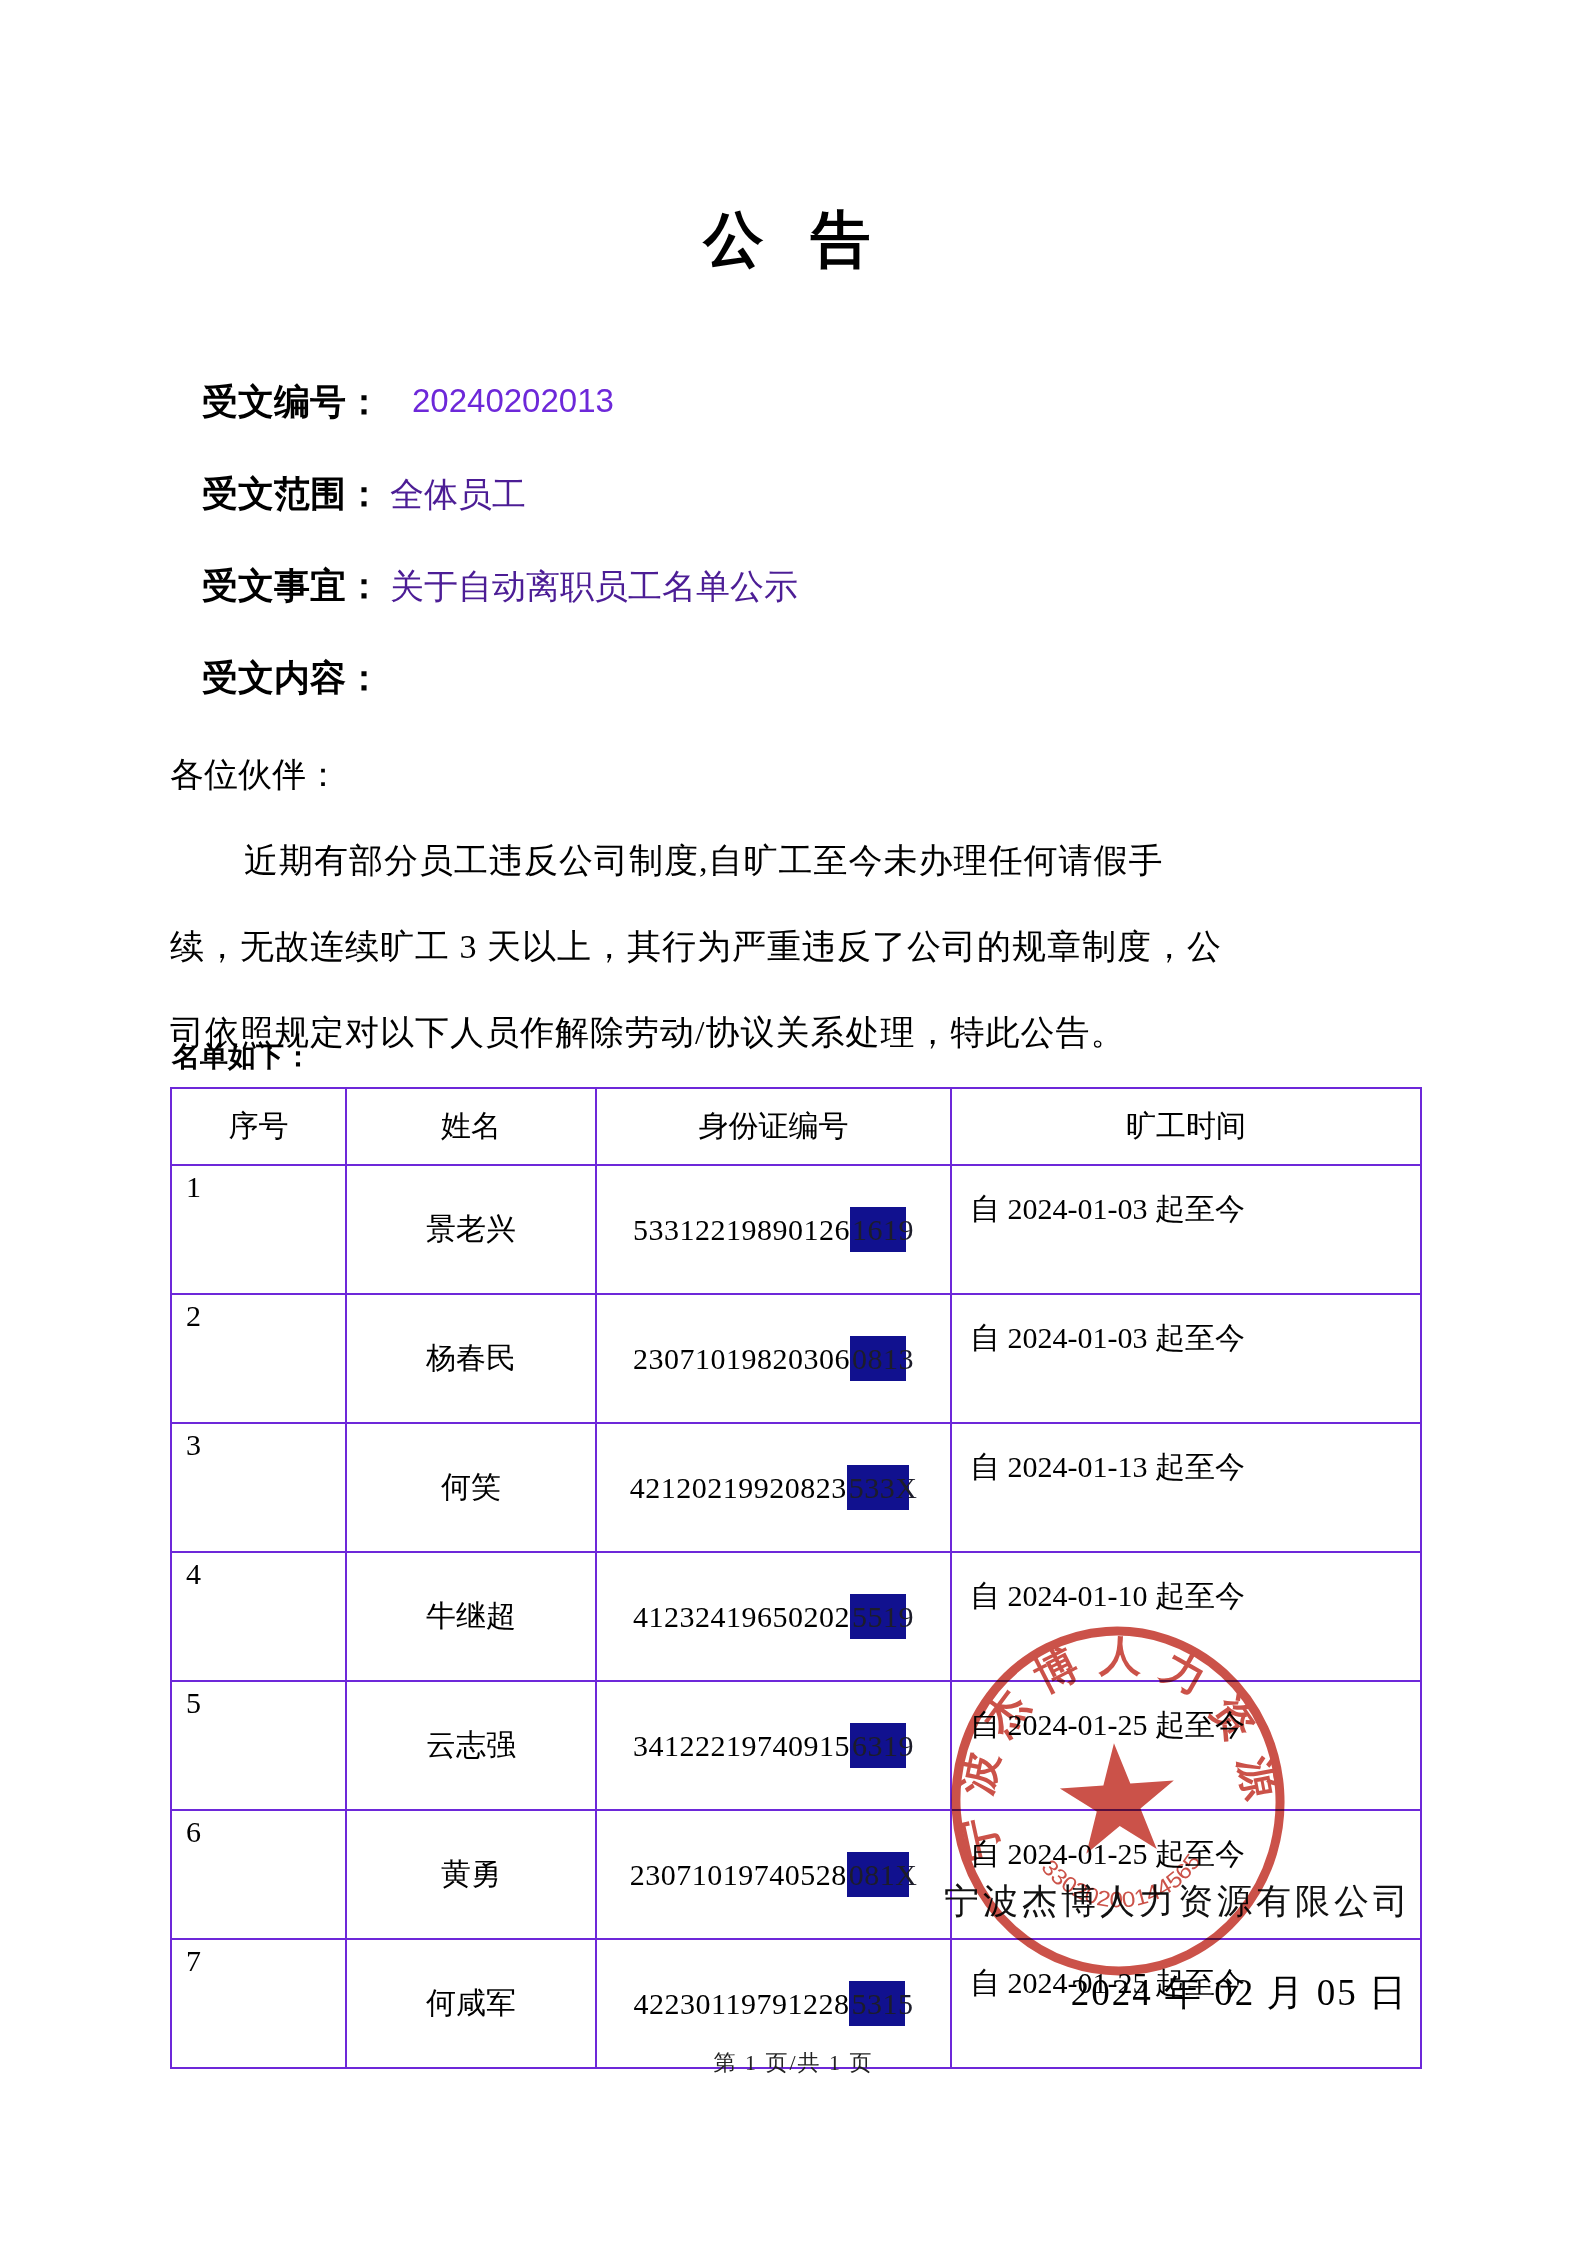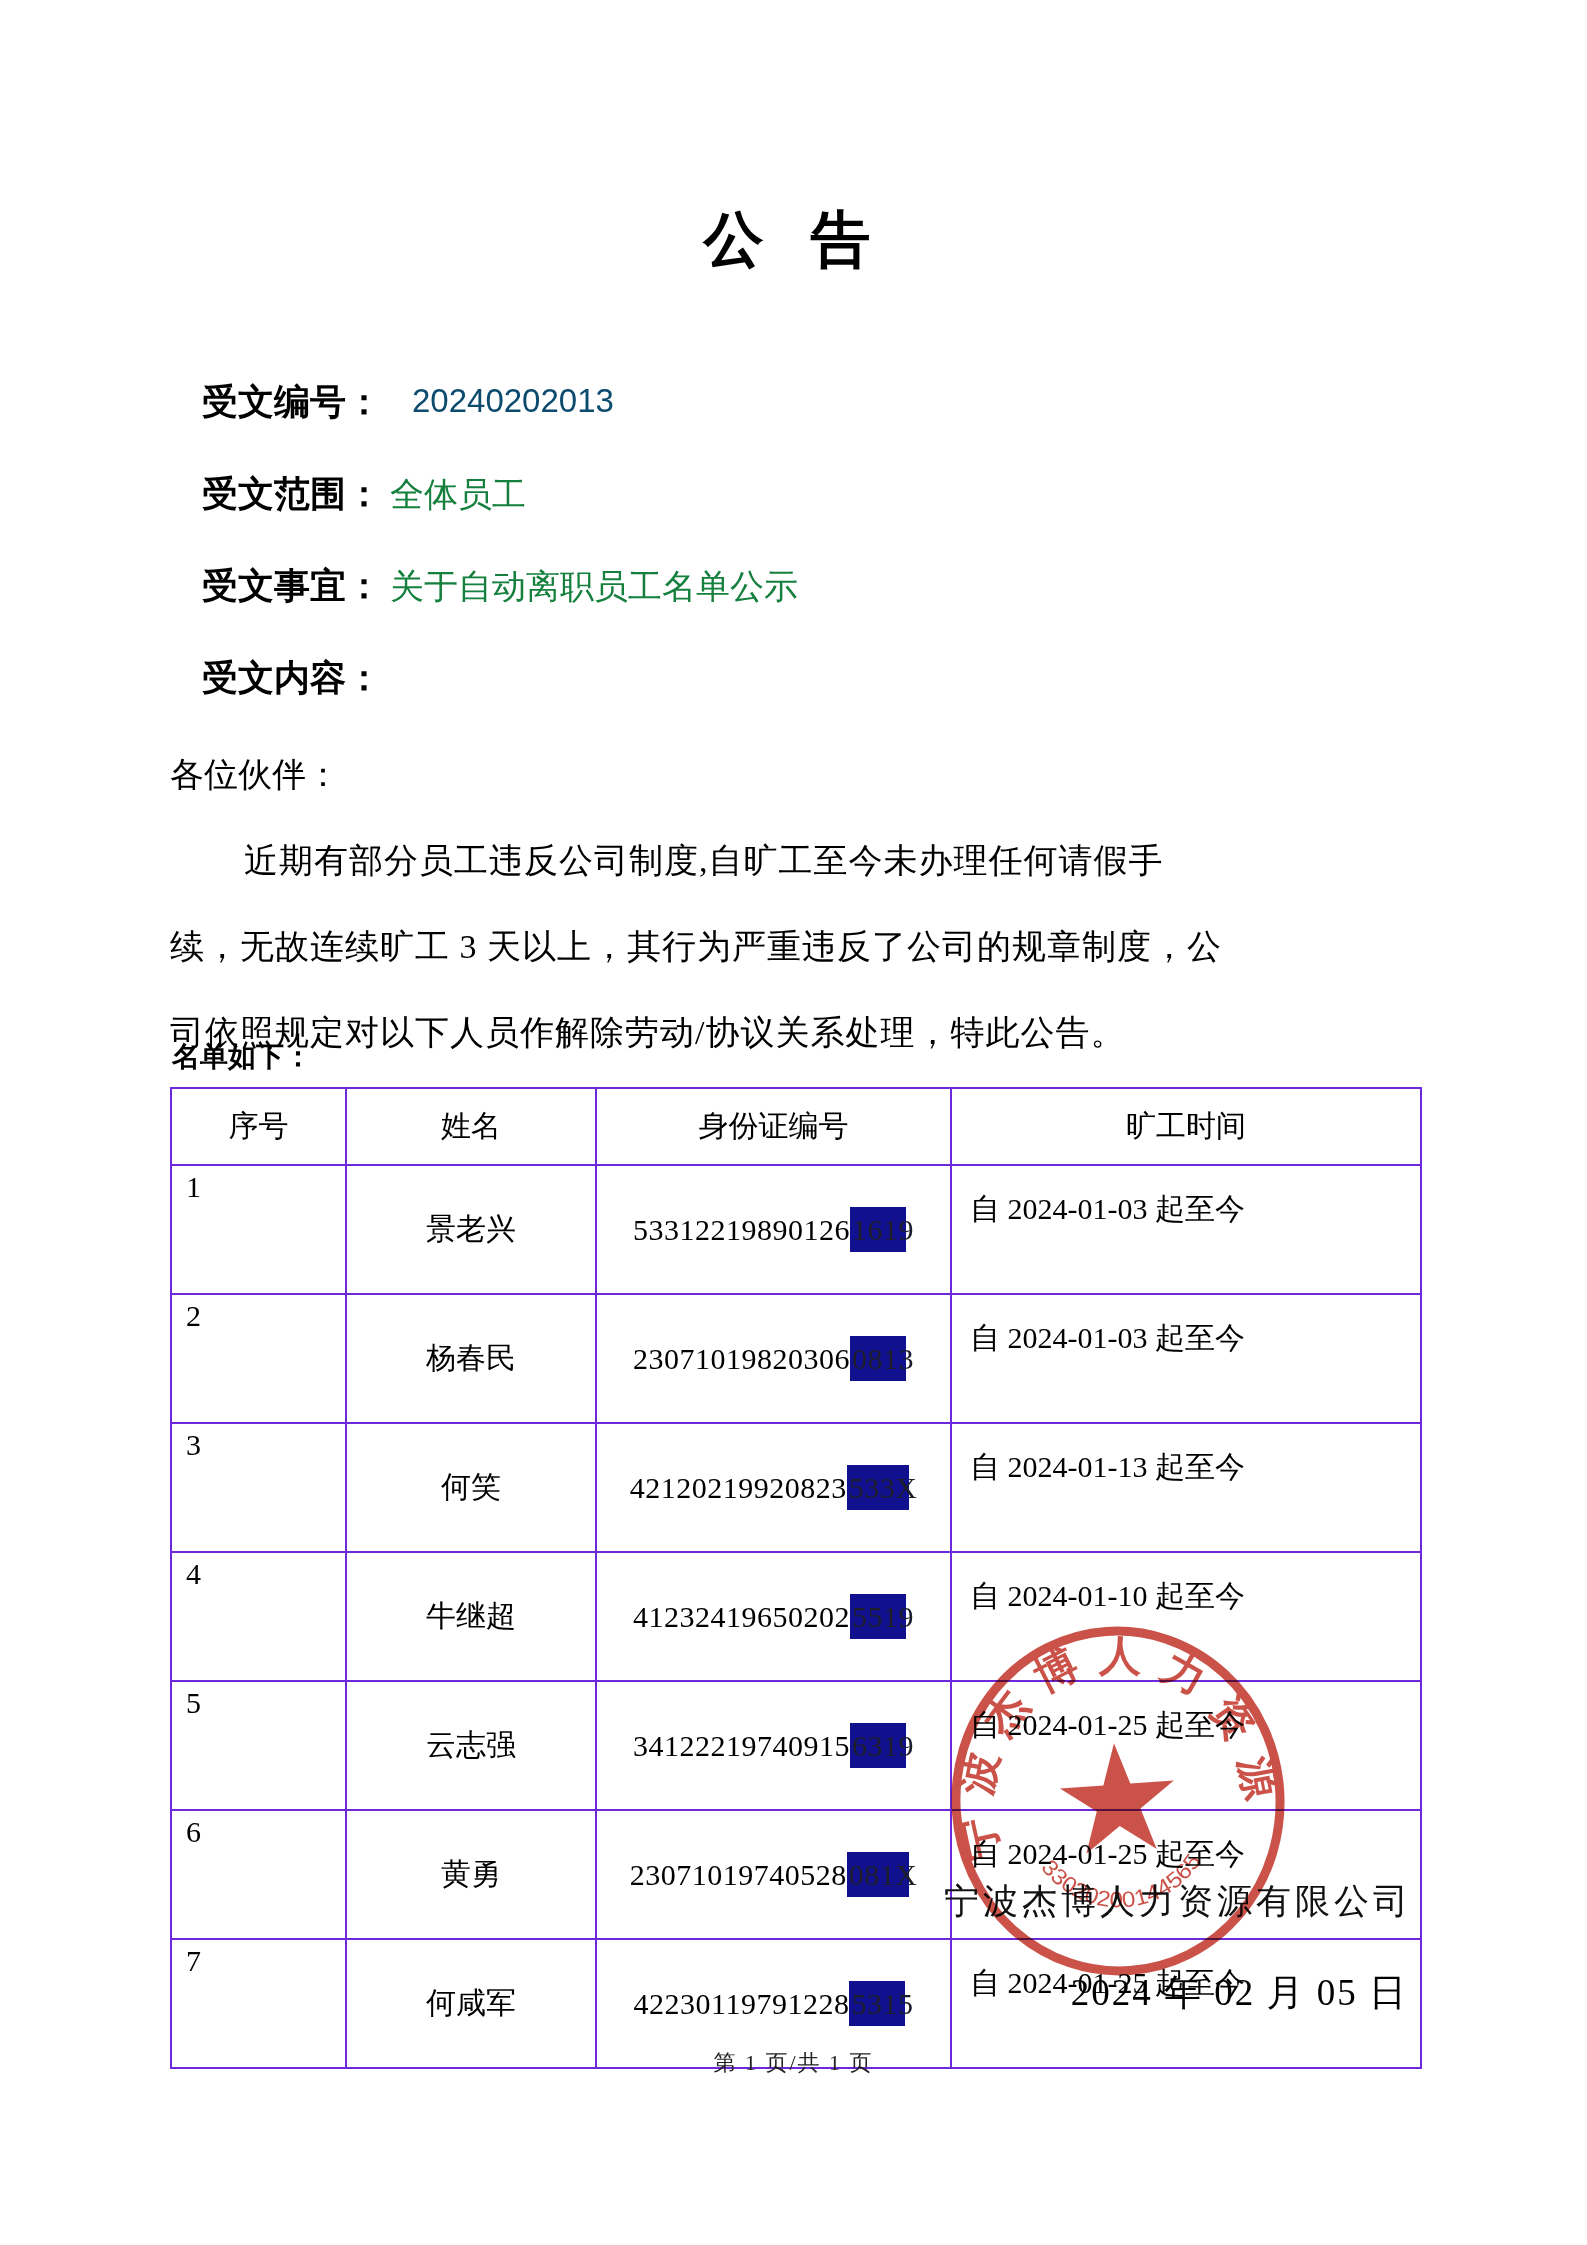--- a/index.html
+++ b/index.html
@@ -14,22 +14,22 @@
   }
   .title{
     position:absolute;top:200px;left:170px;width:1250px;
     text-align:center;
     font-size:60px;font-weight:bold;
     letter-spacing:16px;
   }
   .fields{position:absolute;top:378px;left:170px;width:1250px;margin-left:32px;}
   .field-row{height:92px;font-size:36px;display:flex;align-items:flex-start;}
   .field-label{font-weight:bold;color:#000;}
-  .field-value{color:#15803d;margin-left:8px;font-size:34px;padding-top:2px;}
-  .field-value.num{font-family:"Liberation Sans","DejaVu Sans",sans-serif;color:#0c4a6e;margin-left:30px;font-size:33px;padding-top:4px;text-align:center;}
+  .field-value{color:#4c1d95;margin-left:8px;font-size:34px;padding-top:2px;}
+  .field-value.num{font-family:"Liberation Sans","DejaVu Sans",sans-serif;color:#6d28d9;margin-left:30px;font-size:33px;padding-top:4px;text-align:center;}
   .salutation{position:absolute;top:752px;left:170px;font-size:34px;}
   .para{position:absolute;top:838px;left:170px;width:1252px;font-size:34px;}
   .para .pline{height:86px;letter-spacing:1px;}
   .para .pline.first{text-indent:74px;}
   .list-intro{position:absolute;top:1038px;left:172px;font-size:28px;font-weight:bold;}
   table.roster{
     position:absolute;top:1087px;left:170px;
     width:1250px;
     border-collapse:collapse;
     table-layout:fixed;

